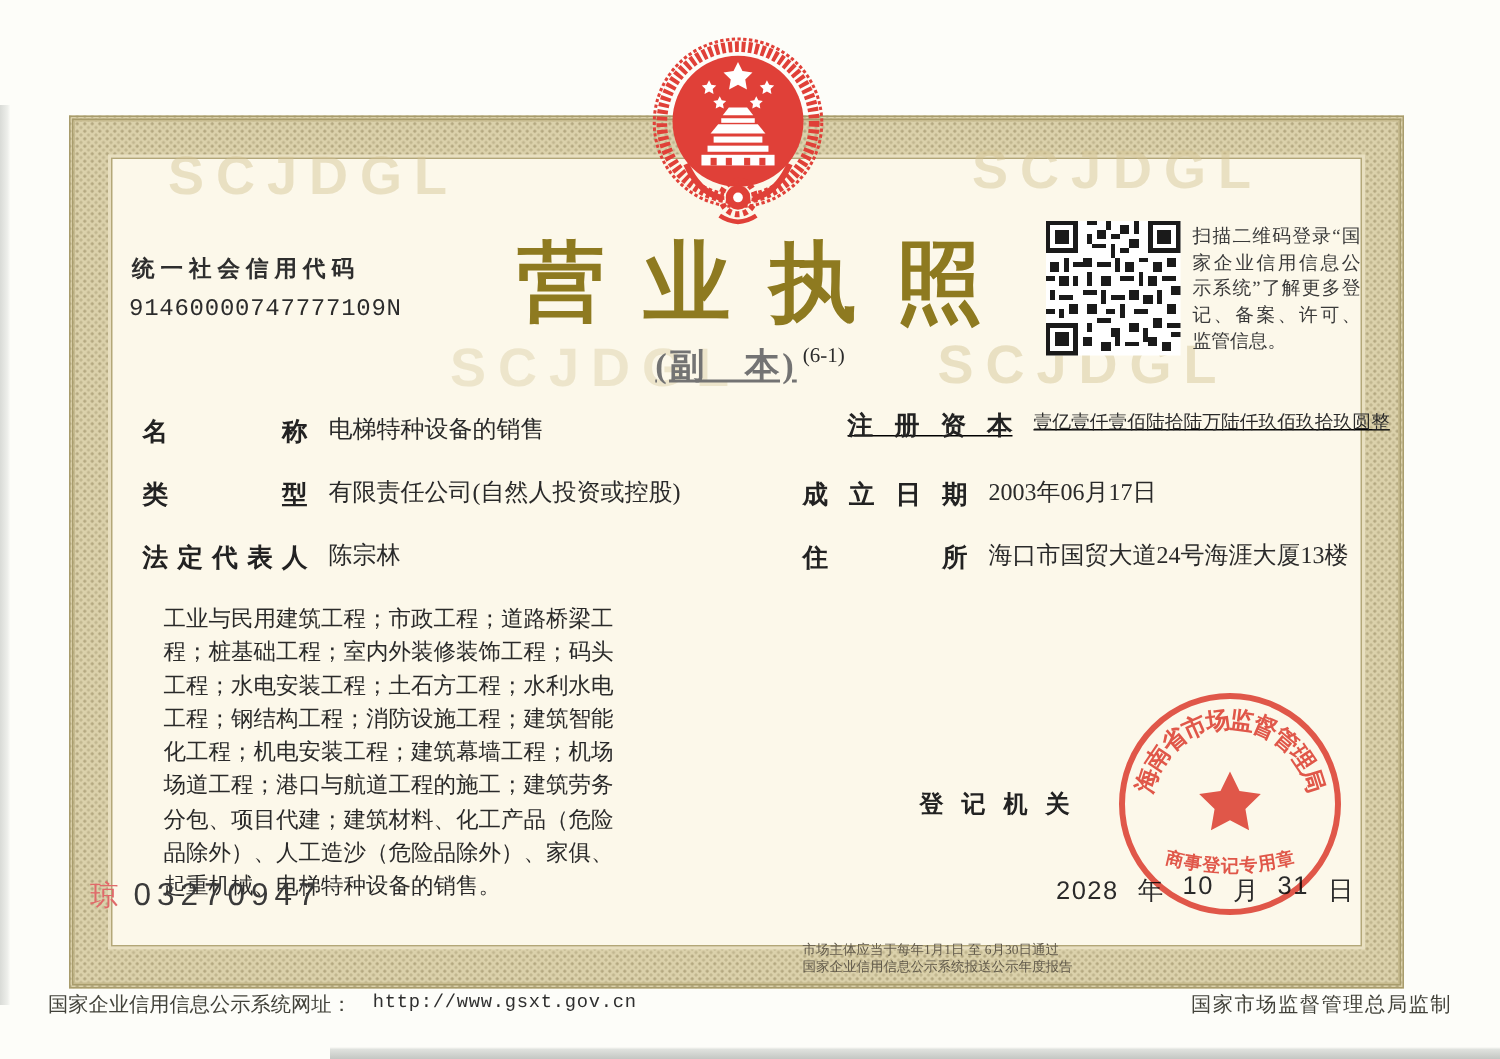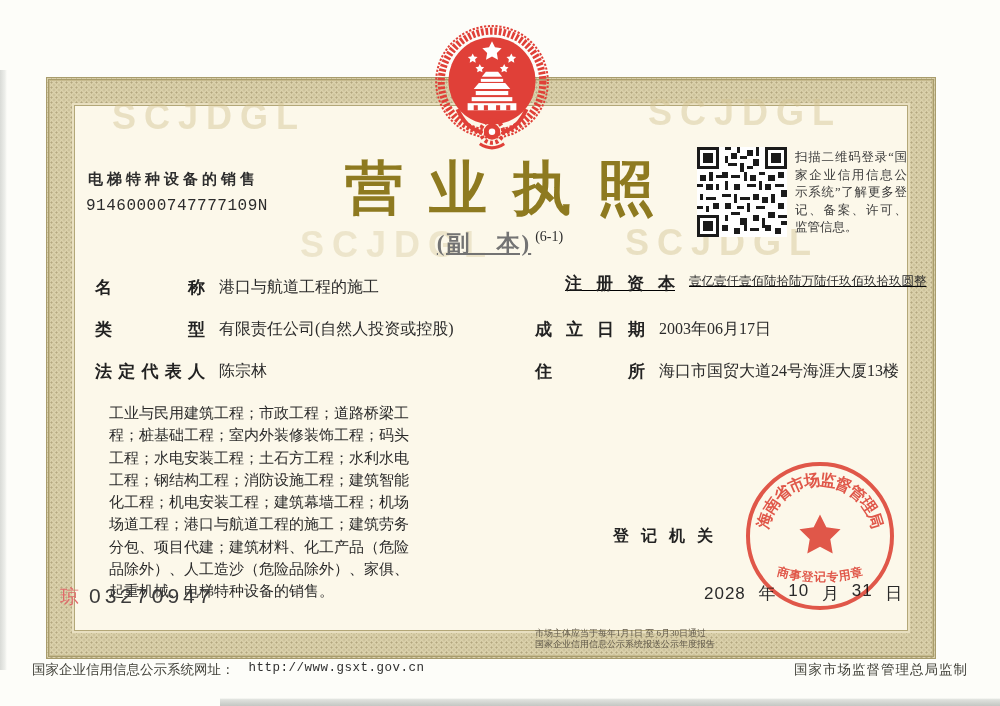--- a/index.html
+++ b/index.html
@@ -145,21 +145,21 @@
       <rect x="74" y="80" width="4" height="5" fill="#e04038"></rect>
     </g>
     <path d="M26,84 q8,18 22,22" fill="none" stroke="#e04038" stroke-width="4"></path>
     <path d="M94,84 q-8,18 -22,22" fill="none" stroke="#e04038" stroke-width="4"></path>
     <circle cx="60" cy="106" r="11" fill="none" stroke="#e04038" stroke-width="4" stroke-dasharray="3 2.4"></circle>
     <circle cx="60" cy="106" r="8" fill="#e04038"></circle>
     <circle cx="60" cy="106" r="3.2" fill="#ffffff"></circle>
     <path d="M48,118 q12,8 24,0" fill="none" stroke="#e04038" stroke-width="3"></path>
   </svg>
 
-  <div class="ccode-label">电梯特种设备的销售</div>
+  <div class="ccode-label">统一社会信用代码</div>
   <div class="ccode">91460000747777109N</div>
 
   <div class="title">营业执照</div>
   <div class="subtitle-row">
     <span class="subtitle">(副　本)</span><span class="copyidx">(6-1)</span>
   </div>
 
   <svg class="qr" viewBox="0 0 29 29" shape-rendering="crispEdges">
     <rect width="29" height="29" fill="#ffffff"></rect>
     <g fill="#1a1a1a">
@@ -229,21 +229,21 @@
         <rect x="17" y="26" width="3" height="1"></rect>
         <rect x="22" y="25" width="2" height="2"></rect>
         <rect x="25" y="26" width="2" height="2"></rect>
         <rect x="27" y="24" width="2" height="1"></rect>
     </g>
   </svg>
   <div class="qr-caption">扫描二维码登录“国家企业信用信息公示系统”了解更多登记、备案、许可、监管信息。</div>
 
   <div class="frow rowL1">
     <div class="flabel">名称</div>
-    <div class="fvalue">港口与航道工程的施工</div>
+    <div class="fvalue">电梯特种设备的销售</div>
   </div>
   <div class="frow rowL2">
     <div class="flabel">类型</div>
     <div class="fvalue">有限责任公司(自然人投资或控股)</div>
   </div>
   <div class="frow rowL3">
     <div class="flabel">法定代表人</div>
     <div class="fvalue">陈宗林</div>
   </div>
   <div class="frow rowL4">

